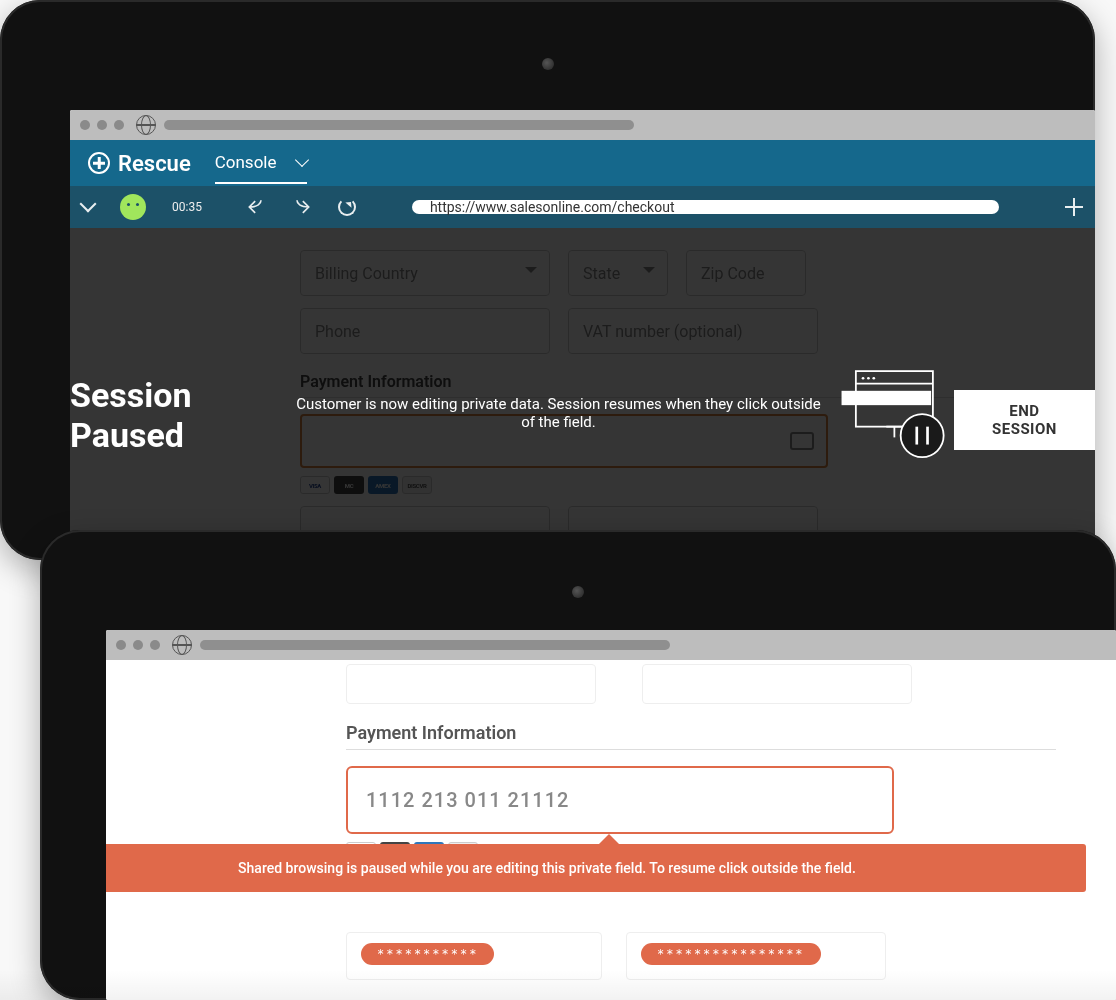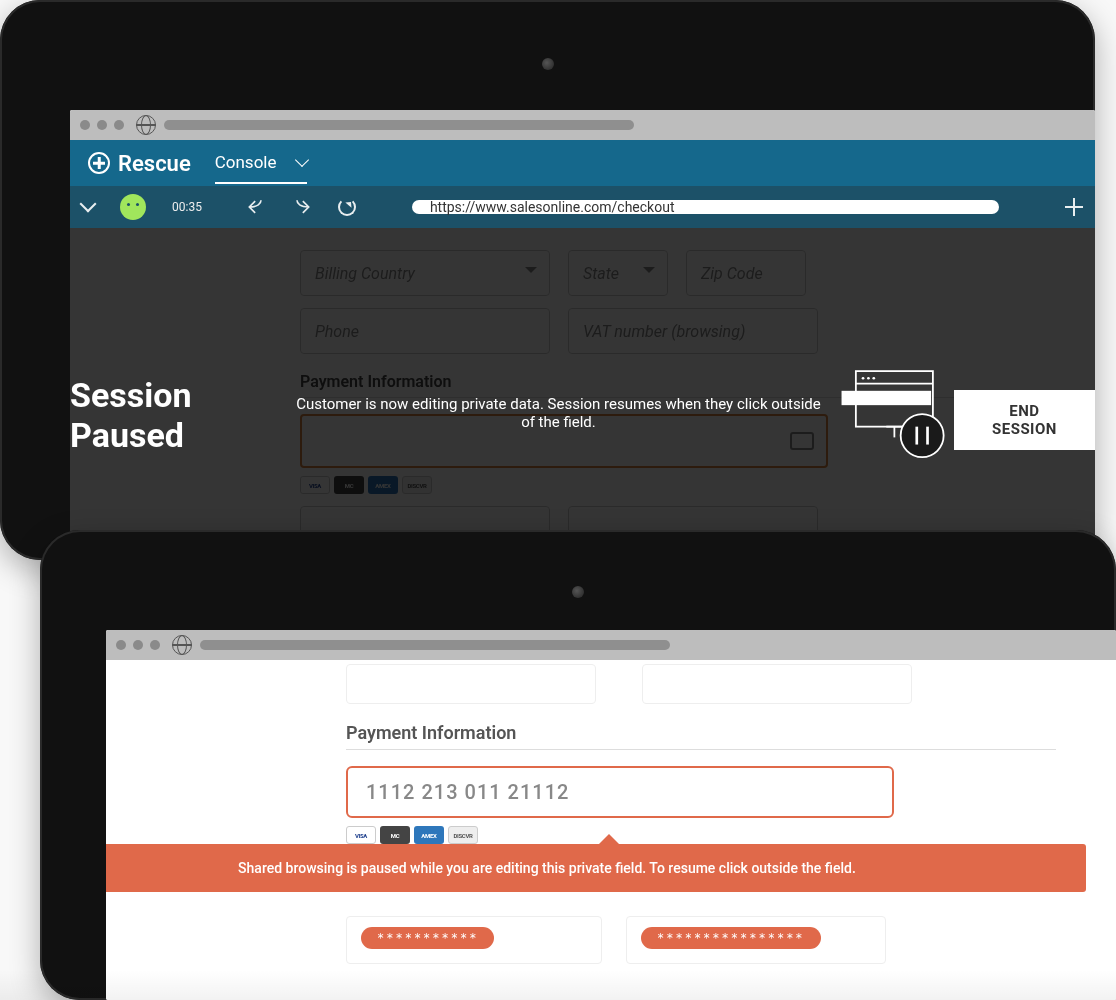--- a/index.html
+++ b/index.html
@@ -98,21 +98,21 @@
 .url-input{flex:1;background:#fff;border-radius:16px;height:14px;display:flex;align-items:center;padding:0 18px;color:#333;font-size:14px; margin:0 40px 0 30px;}
 .plus{width:18px;height:18px;position:relative;}
 .plus:before,.plus:after{content:"";position:absolute;background:#fff;}
 .plus:before{left:0;right:0;top:50%;height:2px;transform:translateY(-50%);}
 .plus:after{top:0;bottom:0;left:50%;width:2px;transform:translateX(-50%);}
 
 
 .agent-viewport{position:relative;background:#000;height:340px;overflow:hidden;}
 .shared-page{opacity:0.35;filter:brightness(0.6);background:#fff;padding:10px 40px 40px 230px;}
 .form-row{display:flex;gap:18px;margin:12px 0;}
-.field{border:1px solid #ccc;border-radius:4px;height:46px;display:flex;align-items:center;padding:0 14px;color:#888;background:#fff;position:relative;font-style:italic;}
+.field{border:1px solid #ccc;border-radius:4px;height:46px;display:flex;align-items:center;padding:0 14px;color:#888;background:#fff;position:relative;}
 .field .dd{position:absolute;right:12px;top:50%;transform:translateY(-50%);width:0;height:0;border:6px solid transparent;border-top-color:#888;}
 .section-title{font-weight:600;color:#444;margin:18px 0 6px;}
 .divider{height:1px;background:#ddd;margin-bottom:16px;}
 .card-field{border:2px solid #d5823e;border-radius:4px;height:54px;background:#fff;position:relative;}
 .card-field .slot{position:absolute;right:12px;top:50%;transform:translateY(-50%);width:24px;height:18px;border:2px solid #888;border-radius:3px;}
 .cclogos{display:flex;gap:4px;margin:8px 0;}
 .cc{width:30px;height:18px;border-radius:3px;font-size:6px;color:#fff;display:flex;align-items:center;justify-content:center;font-weight:700;letter-spacing:-0.3px;}
 .visa{background:#fff;color:#1a3c8b;border:1px solid #ccc;}
 .mc{background:#444;}
 .amex{background:#2e77bb;}
@@ -121,21 +121,21 @@
 
 .overlay{position:absolute;inset:0;display:flex;flex-direction:row;align-items:center;justify-content:flex-start;padding-top:44px;color:#fff;}
 .overlay h1{font-size:34px;font-weight:700;margin-bottom:10px;}
 .overlay p{font-size:15px;margin-bottom:14px;text-align:center;}
 .pause-gfx{margin:6px 0 16px;}
 .end-btn{background:#fff;color:#333;border:none;padding:12px 26px;font-weight:700;font-size:15px;letter-spacing:0.5px;cursor:pointer;}
 
 
 .customer-page{background:#fff;padding:4px 60px 60px 240px;position:relative;}
 .customer-page .section-title{font-size:18px;color:#555;}
-.cc-input{border:2.5px solid #e0694a;border-radius:6px;height:52px;background:#fff;display:flex;align-items:center;padding:0 18px;font-size:20px;color:#888;font-weight:500;letter-spacing:1px;}
+.cc-input{border:2.5px solid #e0694a;border-radius:6px;height:68px;background:#fff;display:flex;align-items:center;padding:0 18px;font-size:20px;color:#888;font-weight:500;letter-spacing:1px;}
 .banner{
   position:absolute;left:-98px;right:30px;top:184px;
   background:#e0694a;color:#fff;padding:16px 24px;font-size:14px;text-align:center;border-radius:3px;font-weight:500;
 }
 .banner:before{
   content:"";position:absolute;top:-10px;left:50%;transform:translateX(52px);
   border:10px solid transparent;border-bottom-color:#e0694a;border-top:none;
 }
 .masked-row{display:flex;gap:24px;margin-top:72px;}
 .masked{border:1px solid #eee;border-radius:4px;flex:1;padding:10px 14px 14px;}
@@ -205,21 +205,21 @@
           </div>
           <div class="field" style="flex:0 0 120px">
             <span>Zip Code</span>
           </div>
         </div>
         <div class="form-row">
           <div class="field" style="flex:0 0 250px">
             <span>Phone</span>
           </div>
           <div class="field" style="flex:0 0 250px">
-            <span>VAT number (browsing)</span>
+            <span>VAT number (optional)</span>
           </div>
         </div>
         <div class="section-title">Payment Information</div>
         <div class="divider"></div>
         <div class="card-field" style="width:528px">
           <span class="slot"></span>
         </div>
         <div class="cclogos">
           <span class="cc visa">VISA</span>
           <span class="cc mc">MC</span>

